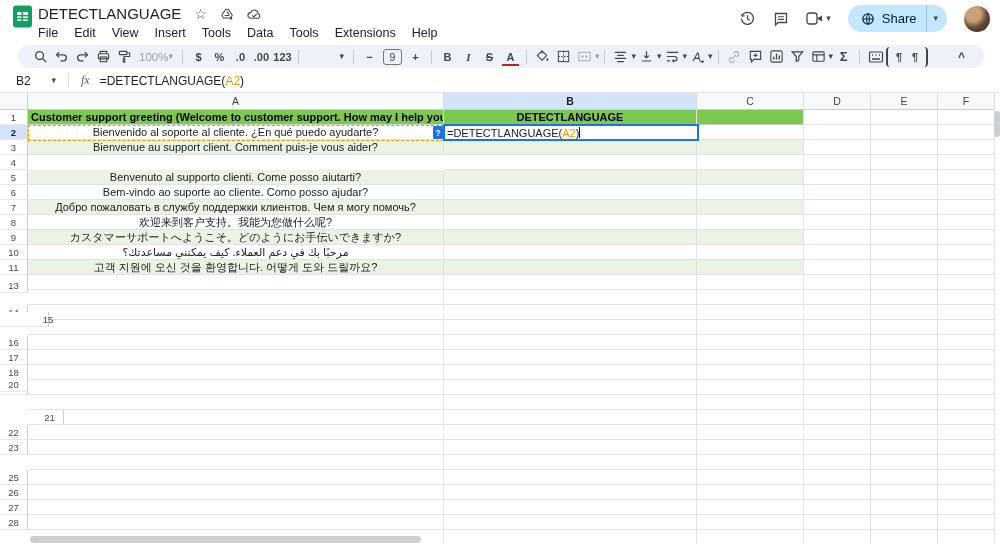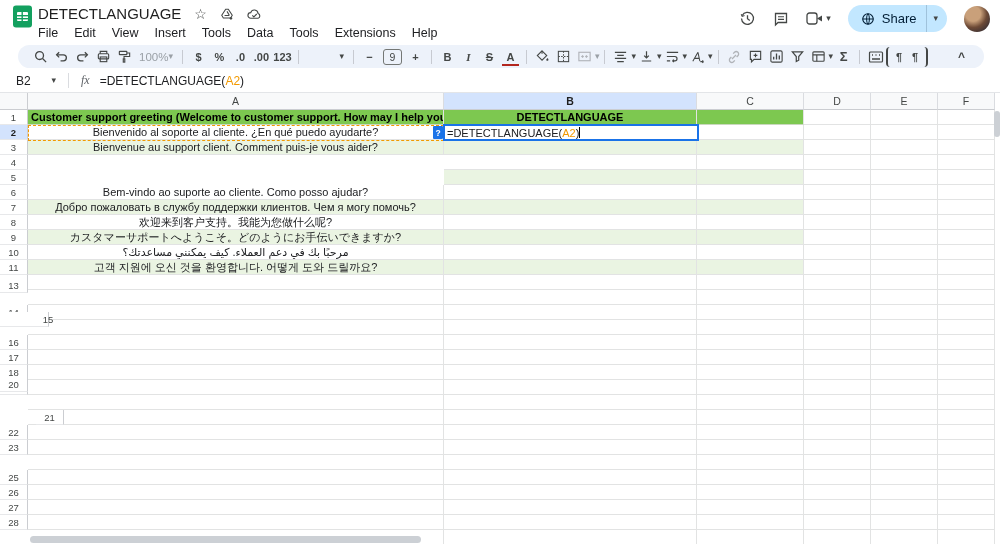--- a/index.html
+++ b/index.html
@@ -360,20 +360,21 @@
       <div class="cell" style="left: 804px; top: 47px; width: 67px; height: 15px;"></div>
       <div class="cell" style="left: 871px; top: 47px; width: 67px; height: 15px;"></div>
       <div class="cell" style="left: 938px; top: 47px; width: 57px; height: 15px;"></div>
       <div class="row-h" style="top: 62px; height: 15px;">4</div>
       <div class="cell" style="left: 444px; top: 62px; width: 253px; height: 15px;"></div>
       <div class="cell" style="left: 697px; top: 62px; width: 107px; height: 15px;"></div>
       <div class="cell" style="left: 804px; top: 62px; width: 67px; height: 15px;"></div>
       <div class="cell" style="left: 871px; top: 62px; width: 67px; height: 15px;"></div>
       <div class="cell" style="left: 938px; top: 62px; width: 57px; height: 15px;"></div>
       <div class="row-h" style="top: 77px; height: 15px;">5</div>
+      <div class="cell band" style="left: 28px; top: 77px; width: 416px; height: 15px;">Benvenuto al supporto clienti. Come posso aiutarti?</div>
       <div class="cell band" style="left: 444px; top: 77px; width: 253px; height: 15px;"></div>
       <div class="cell band" style="left: 697px; top: 77px; width: 107px; height: 15px;"></div>
       <div class="cell" style="left: 804px; top: 77px; width: 67px; height: 15px;"></div>
       <div class="cell" style="left: 871px; top: 77px; width: 67px; height: 15px;"></div>
       <div class="cell" style="left: 938px; top: 77px; width: 57px; height: 15px;"></div>
       <div class="row-h" style="top: 92px; height: 15px;">6</div>
       <div class="cell" style="left: 28px; top: 92px; width: 416px; height: 15px;">Bem-vindo ao suporte ao cliente. Como posso ajudar?</div>
       <div class="cell" style="left: 444px; top: 92px; width: 253px; height: 15px;"></div>
       <div class="cell" style="left: 697px; top: 92px; width: 107px; height: 15px;"></div>
       <div class="cell" style="left: 804px; top: 92px; width: 67px; height: 15px;"></div>

